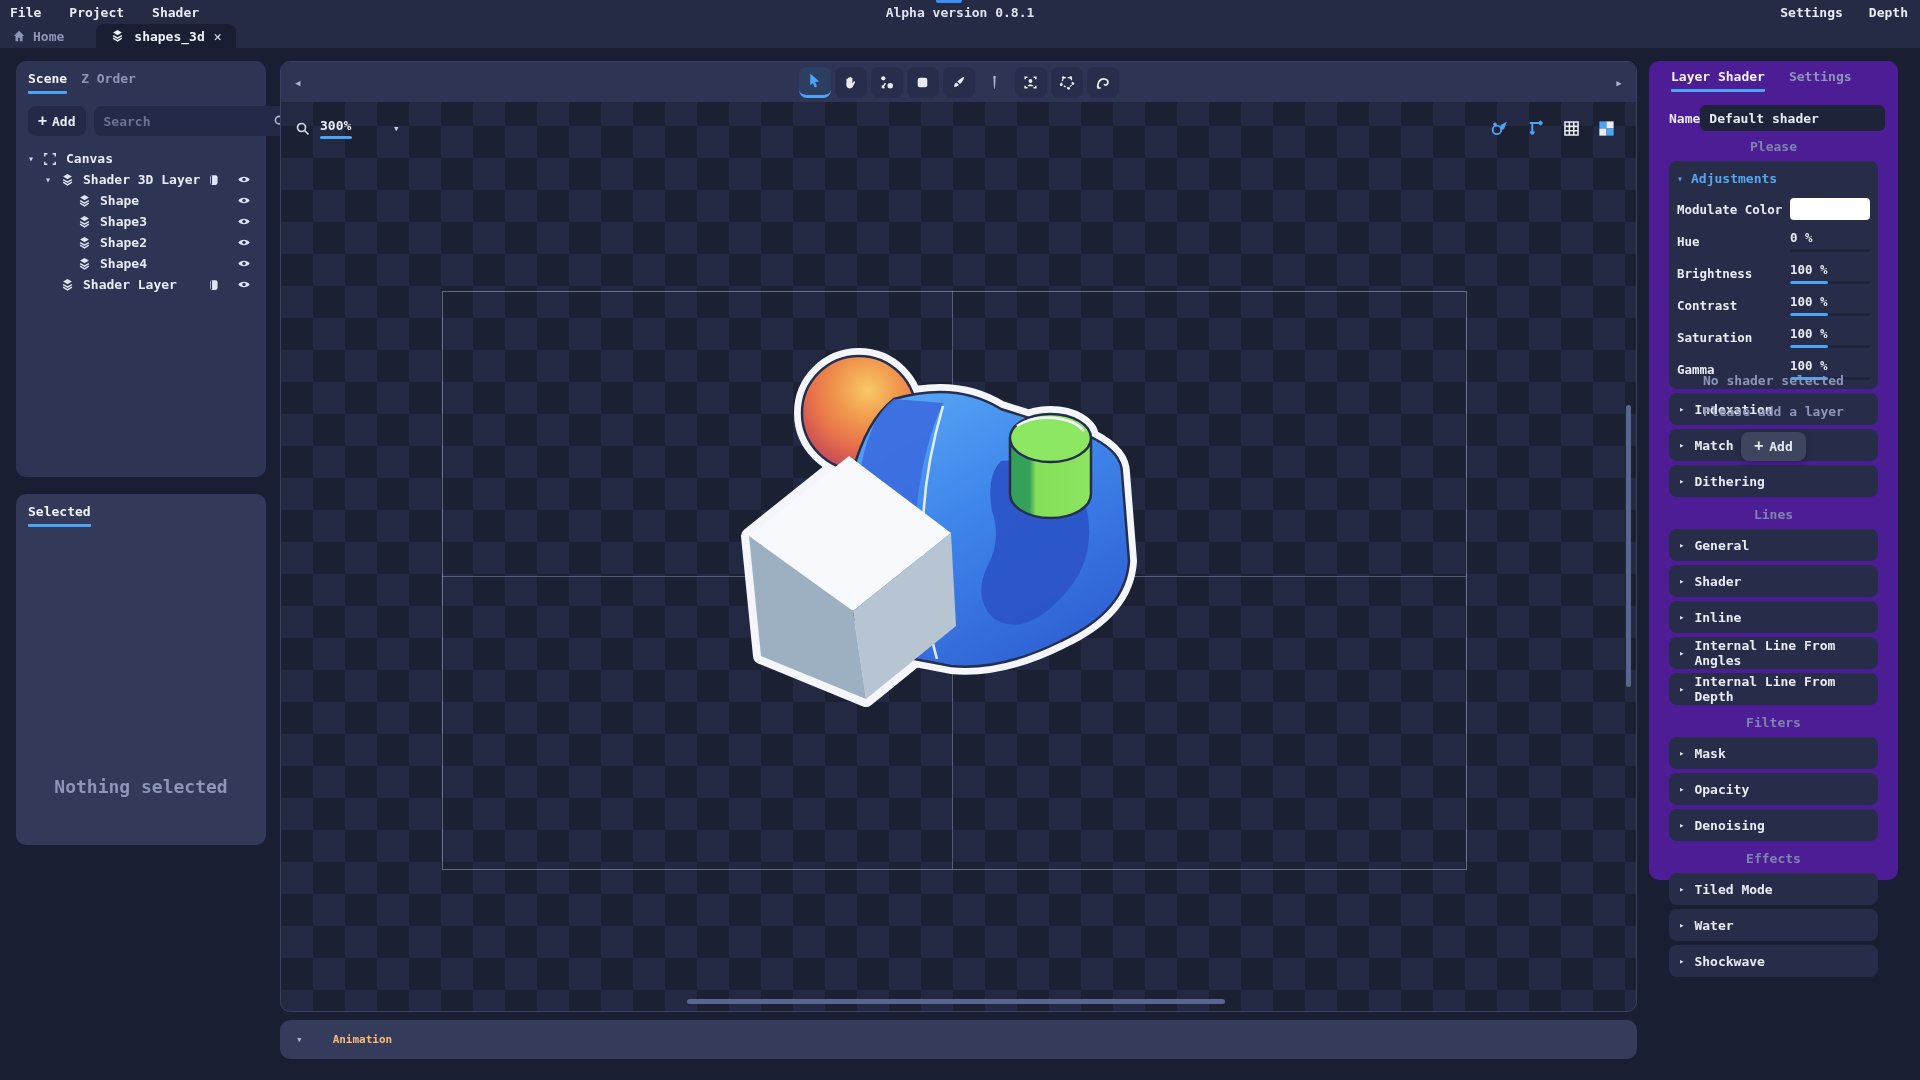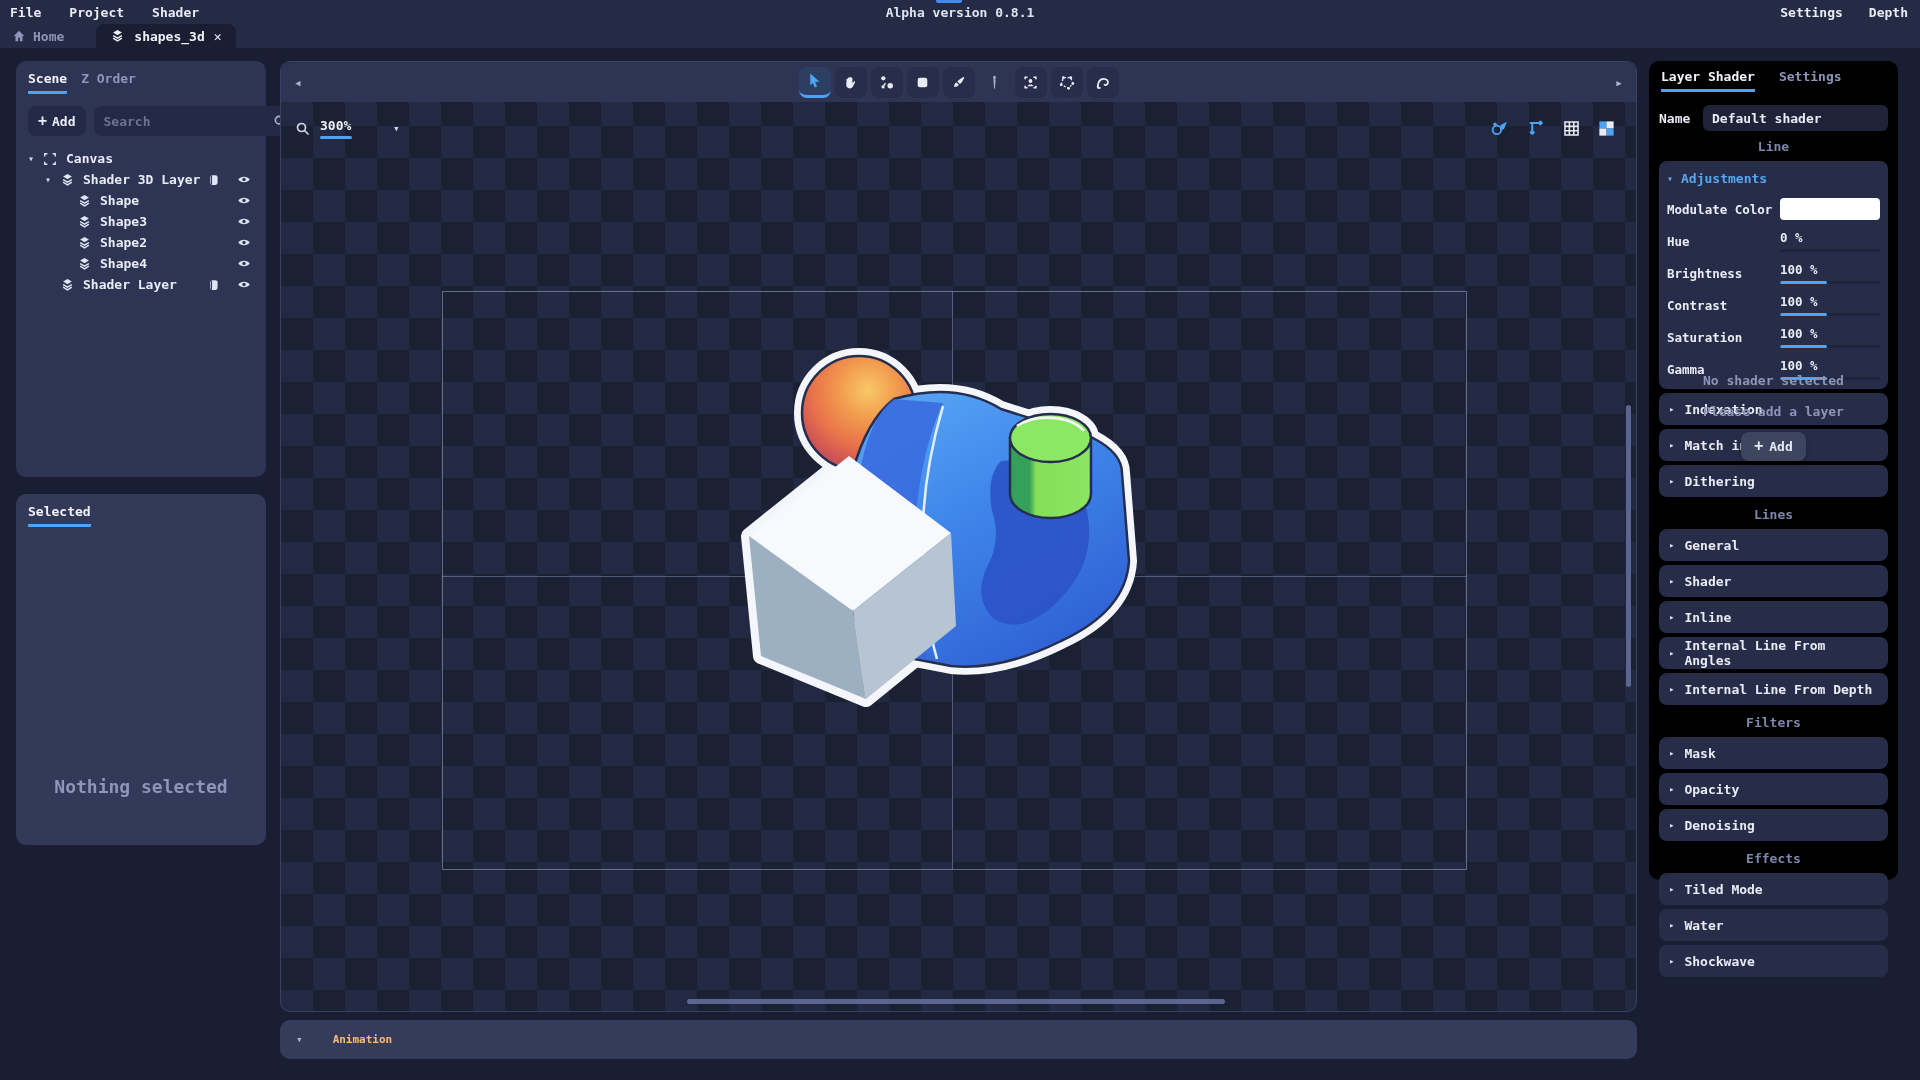--- a/index.html
+++ b/index.html
@@ -67,21 +67,21 @@
   .hscroll{position:absolute;left:406px;bottom:7px;width:538px;height:5px;background:#5a6690;border-radius:3px;}
   .vscroll{position:absolute;right:5px;top:343px;width:5px;height:282px;background:#5a6690;border-radius:3px;}
   .artwork{position:absolute;left:450px;top:264px;}
 
   
   #animation-panel{left:280px;top:1020px;width:1357px;height:39px;background:#343b5b;display:flex;align-items:center;padding:0 16px;}
   .anim-caret{color:#aab3d0;font-size:11px;}
   .anim-title{color:#fdba74;font-size:11px;margin-left:30px;}
 
   
-  #shader-panel{left:1649px;top:61px;width:249px;height:819px;background:#000000;padding:8px 10px;}
+  #shader-panel{left:1649px;top:61px;width:249px;height:819px;background:#4c1d95;padding:8px 20px;}
   .sp-tabs{display:flex;gap:24px;font-size:13px;margin-left:2px;}
   .name-row{display:flex;align-items:center;margin-top:11px;height:30px;font-size:13px;}
   .name-row .lbl{width:95px;}
   .name-input{flex:1;height:26px;background:#1e2339;border:none;border-radius:6px;color:#e9ecf5;font-family:inherit;font-weight:bold;font-size:13px;padding:0 9px;}
   .sec-header{text-align:center;color:#7d87ac;font-size:13px;height:28px;line-height:28px;}
   .card{background:#272d49;border-radius:8px;margin-bottom:4px;}
   .adj-card{padding:2px 8px 4px;}
   .adj-head{display:flex;align-items:center;gap:8px;height:30px;color:#54a8f2;font-size:13px;}
   .adj-head .c{font-size:10px;}
   .adj-row{display:flex;align-items:center;height:32px;font-size:12.5px;}
@@ -438,21 +438,21 @@
     <div class="sp-tabs panel-tabs">
       <span class="ptab active">Layer Shader</span>
       <span class="ptab">Settings</span>
     </div>
 
     <div class="name-row">
       <span class="lbl">Name</span>
       <input class="name-input" value="Default shader" style="">
     </div>
 
-    <div class="sec-header">Line</div>
+    <div class="sec-header">Please</div>
 
     <div class="card adj-card">
       <div class="adj-head">
         <span class="c">▾</span>
         <span>Adjustments</span>
       </div>
       <div class="adj-row">
         <span class="lbl">Modulate Color</span>
         <div class="adj-ctl">
             <div class="swatch" style="background:#ffffff;"></div>

